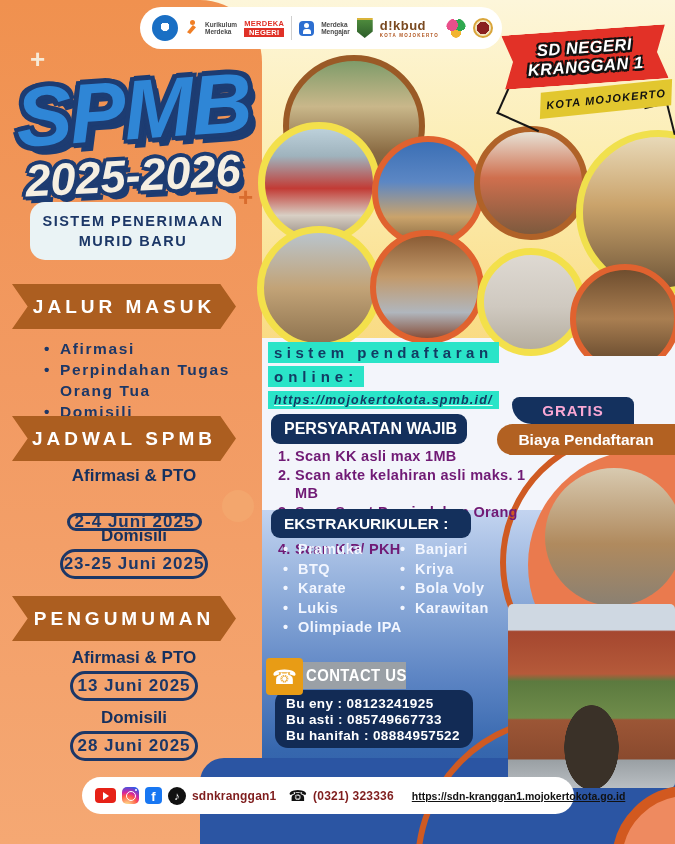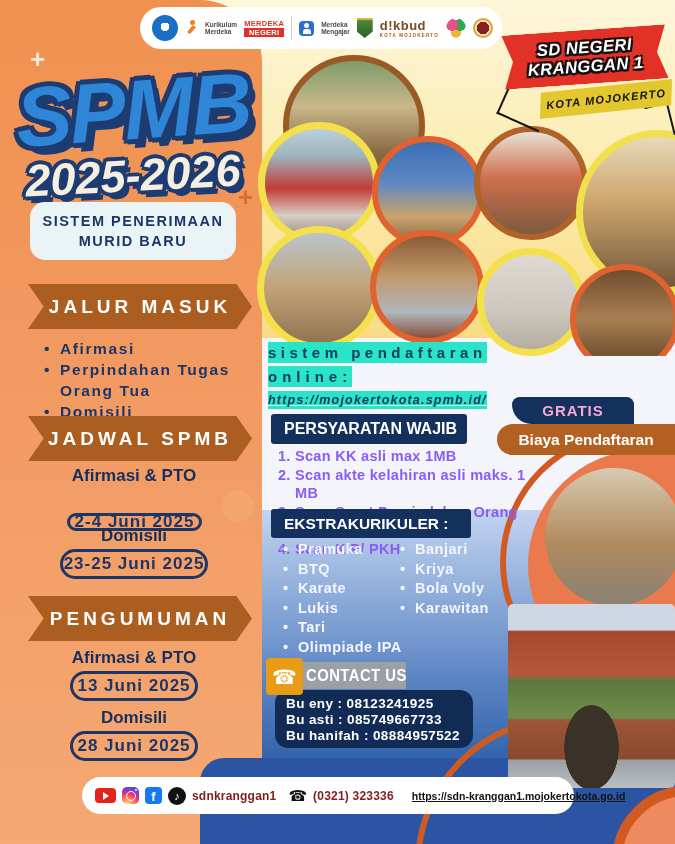--- a/index.html
+++ b/index.html
@@ -63,54 +63,54 @@
     font-size:84px; font-weight:900; font-style:italic; color:#2f86d6; letter-spacing:-2px; transform:rotate(-4deg); z-index:3;
     text-shadow:-4px -4px 0 #1d3c72,4px -4px 0 #1d3c72,-4px 4px 0 #1d3c72,4px 4px 0 #1d3c72,-5px 0 0 #1d3c72,5px 0 0 #1d3c72,0 -5px 0 #1d3c72,0 5px 0 #1d3c72,7px 9px 0 #1d3c72; }
   .spmb-years { position:absolute; left:10px; top:150px; width:246px; text-align:center;
     font-size:45px; font-weight:900; font-style:italic; color:#f5efe2; letter-spacing:0; transform:rotate(-3deg); z-index:3;
     text-shadow:-3px -3px 0 #1d3c72,3px -3px 0 #1d3c72,-3px 3px 0 #1d3c72,3px 3px 0 #1d3c72,-4px 0 0 #1d3c72,4px 0 0 #1d3c72,0 -4px 0 #1d3c72,0 4px 0 #1d3c72,5px 7px 0 #1d3c72; }
   .spmb-sub { position:absolute; left:30px; top:202px; width:206px; background:#eaf3f5; border-radius:15px;
     padding:9px 6px; text-align:center; color:#1c3767; font-weight:800; font-size:14.5px; letter-spacing:1.5px; line-height:20px; z-index:3; }
   .plus { position:absolute; font-weight:800; z-index:3; }
 
   
-  .ribbon { position:absolute; left:28px; width:224px; height:45px; background:#ac5e20;
+  .ribbon { position:absolute; left:12px; width:224px; height:45px; background:#ac5e20;
     clip-path:polygon(0 0,93% 0,100% 50%,93% 100%,0 100%,7% 50%);
     display:flex; align-items:center; justify-content:center; color:#fff; font-weight:800; font-size:19px; letter-spacing:4px; z-index:3; }
   .side-list { position:absolute; left:44px; top:338px; width:200px; z-index:3; list-style:none; }
   .side-list li { color:#1c3767; font-weight:700; font-size:15.5px; letter-spacing:1.6px; line-height:21px; padding-left:16px; position:relative; }
   .side-list li::before { content:"\2022"; position:absolute; left:0; top:0; }
   .sublabel { position:absolute; left:0; width:268px; text-align:center; color:#15305e; font-weight:800; font-size:17px; z-index:3; }
   .datepill { position:absolute; border:3px solid #1c3767; border-radius:17px; color:#1c3767;
     font-size:17px; font-weight:700; letter-spacing:1px; display:flex; align-items:center; justify-content:center; z-index:3; }
 
   
   .collage { position:absolute; left:240px; top:0; width:435px; height:356px; overflow:hidden; z-index:2; }
   .pc { position:absolute; border-radius:50%; }
 
   
   .reg { position:absolute; left:268px; top:342px; z-index:4; }
-  .reg span { display:inline-block; background:#2ae4c8; color:#123c63; font-weight:800; padding:2px 0; margin-bottom:3px; }
+  .reg span { display:inline-block; background:#2ae4c8; color:#123c63; font-weight:800; padding:2px 6px; margin-bottom:3px; }
   .reg-l1 { font-size:15px; letter-spacing:4.5px; }
   .reg-l2 { font-size:15px; letter-spacing:5px; }
   .reg-url { font-size:12.5px; letter-spacing:1.2px; font-style:italic; text-decoration:underline; text-decoration-color:#eafff9; }
 
   
   .gratis-top { position:absolute; left:512px; top:397px; width:122px; height:27px; background:#14315e;
     border-radius:10px 10px 0 26px; color:#f9a8d4; font-weight:800; font-size:15px; letter-spacing:1px;
     display:flex; align-items:center; justify-content:center; z-index:4; }
   .gratis-bottom { position:absolute; left:497px; top:424px; width:178px; height:31px; background:#b26122;
     border-radius:26px 0 0 26px; color:#fff; font-weight:600; font-size:15.5px;
     display:flex; align-items:center; justify-content:center; z-index:4; }
 
   
-  .sec-header { position:absolute; background:#14305c; border-radius:3px; color:#fff; font-weight:800;
+  .sec-header { position:absolute; background:#14305c; border-radius:9px; color:#fff; font-weight:800;
     display:flex; align-items:center; padding-left:13px; z-index:4; }
   .req-list { position:absolute; left:295px; top:447px; width:240px; z-index:4; }
-  .req-list li { color:#8b5cf6; font-size:14.5px; font-weight:600; line-height:18.5px; letter-spacing:.3px; }
+  .req-list li { color:#701a75; font-size:14.5px; font-weight:600; line-height:18.5px; letter-spacing:.3px; }
   .ek-col { position:absolute; width:150px; list-style:none; z-index:4; }
   .ek-col li { color:#f2f6ff; font-size:14.5px; font-weight:600; letter-spacing:.5px; line-height:19.5px; padding-left:15px; position:relative; }
   .ek-col li::before { content:"\2022"; position:absolute; left:0; }
 
   
   .contact-banner { position:absolute; left:284px; top:662px; width:122px; height:27px; background:#9aa0a6; z-index:4;
     display:flex; align-items:center; padding-left:22px; }
   .contact-banner div { color:#fff; font-weight:900; font-size:16.5px; letter-spacing:.5px; transform:scaleX(.9); transform-origin:left; white-space:nowrap; }
   .contact-ico { position:absolute; left:266px; top:658px; width:37px; height:37px; background:#e89c15; border-radius:4px; z-index:5;
     display:flex; align-items:center; justify-content:center; color:#fff; font-size:20px; }
@@ -248,21 +248,20 @@
     <li>Scan Surat Perpindahan Orang Tua</li>
     <li>Scan KIP/ PKH</li>
   </ol>
 
   <div class="sec-header" style="left:271px;top:509px;width:200px;height:29px;font-size:15.5px;">EKSTRAKURIKULER :</div>
   <ul class="ek-col" style="left:283px;top:540px;">
     <li>Pramuka</li>
     <li>BTQ</li>
     <li>Karate</li>
     <li>Lukis</li>
-    <li>Tari</li>
     <li>Olimpiade IPA</li>
   </ul>
   <ul class="ek-col" style="left:400px;top:540px;">
     <li>Banjari</li>
     <li>Kriya</li>
     <li>Bola Voly</li>
     <li>Karawitan</li>
   </ul>
 
   <div class="contact-banner">

